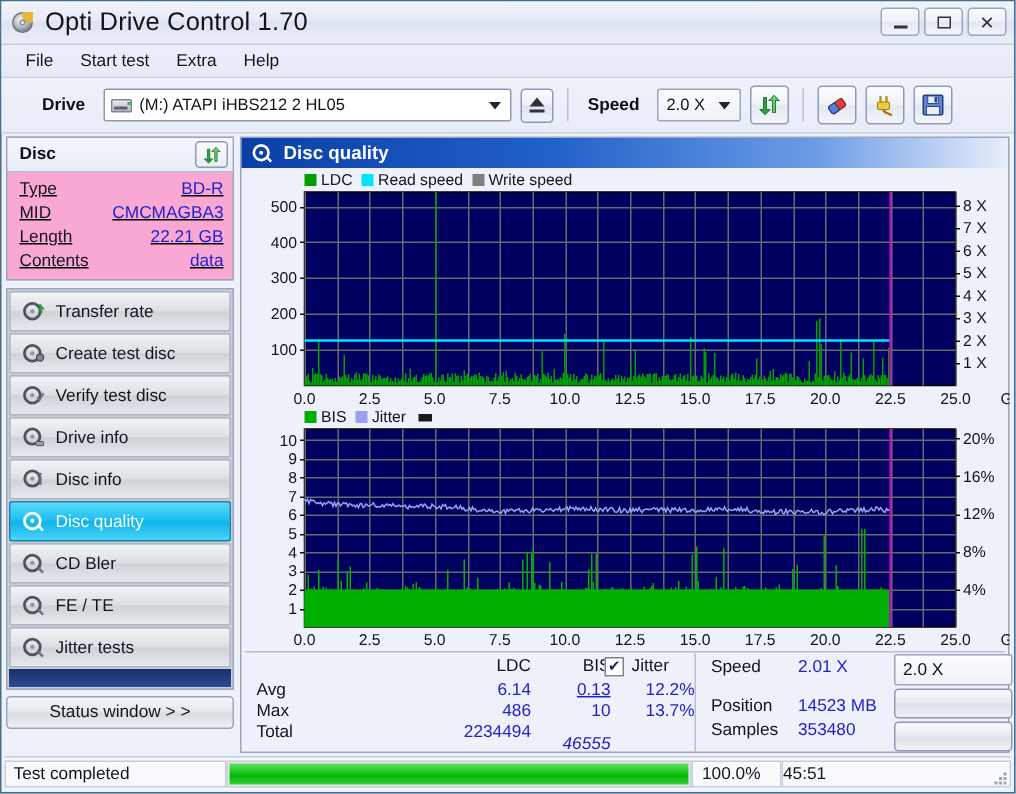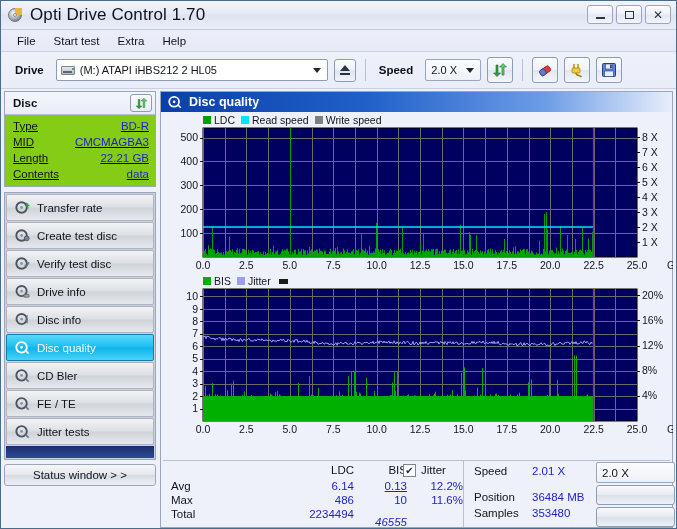--- a/index.html
+++ b/index.html
@@ -58,21 +58,21 @@
     background:linear-gradient(to bottom,#eceffa 0%,#e6eaf6 100%);
     border-bottom:1px solid #ccd4e4;
     padding-left:7px;
   }
   .menuitem{padding:2px 9px;font-size:11.5px;color:#11151c;cursor:default;}
   
   .toolbar{
     flex:0 0 36px;height:36px;display:flex;align-items:center;
     background:linear-gradient(to bottom,#eef1fa 0%,#e9edf7 100%);
     border-bottom:1px solid #c9d1e1;
-    padding:0 10px;gap:6px;
+    padding:0 23px;gap:6px;
   }
   .tb-label{font-size:11.5px;font-weight:bold;color:#0d1117;margin-left:4px;margin-right:6px;}
   .drive-combo{
     flex:0 0 272px;height:22px;display:flex;align-items:center;
     background:#fff;border:1px solid #8c9cb5;border-radius:2px;box-sizing:border-box;
     position:relative;
   }
   .drive-combo .dicon{
     width:14px;height:13px;margin-left:4px;margin-right:5px;flex:0 0 14px;position:relative;
   }
@@ -105,21 +105,21 @@
   .tbtn{
     flex:0 0 26px;width:26px;height:26px;
     background:linear-gradient(to bottom,#fafbfd 0%,#eff2f7 48%,#e3e8f0 52%,#f3f5fa 100%);
     border:1px solid #8c9cb5;border-radius:3px;box-sizing:border-box;
     display:flex;align-items:center;justify-content:center;
   }
   
   .body{flex:1 1 auto;display:flex;min-height:0;padding:0 3px 0 3px;}
   .sidebar{flex:0 0 152px;display:flex;flex-direction:column;padding-top:2px;}
   .disc-panel{
-    border:1px solid #9aa6bb;background:#84cc16;box-sizing:border-box;
+    border:1px solid #9aa6bb;background:#f9a8d4;box-sizing:border-box;
   }
   .disc-head{
     height:22px;display:flex;align-items:center;justify-content:space-between;
     padding:0 3px 0 8px;border-bottom:1px solid #b7c0d0;
     background:linear-gradient(to bottom,#f4f6fc,#e9edf7);
   }
   .disc-head .t{font-size:11.5px;font-weight:bold;color:#0d1117;}
   .mini-btn{
     width:22px;height:18px;
     background:linear-gradient(to bottom,#fafbfd,#e9edf5);
@@ -1412,40 +1412,58 @@
 
           <div class="st" style="left:8px;top:47px;">Total</div>
           <div class="stv" style="left:120px;top:47px;width:71px;">2234494</div>
           <div class="stv" style="left:190px;top:55px;width:54px;font-style:italic;">46555</div>
 
           <div class="cbx" style="left:240px;top:3px;">
             <span>✔</span>
           </div>
           <div class="st" style="left:258px;top:3px;">Jitter</div>
           <div class="stv" style="left:245px;top:19px;width:55px;text-align:right;">12.2%</div>
-          <div class="stv" style="left:245px;top:33px;width:55px;text-align:right;">11.6%</div>
+          <div class="stv" style="left:245px;top:33px;width:55px;text-align:right;">13.7%</div>
         </div>
 
         <div class="stats-right">
           <div class="st" style="left:10px;top:4px;">Speed</div>
           <div class="stv" style="left:68px;top:4px;">2.01 X</div>
           <div class="scombo" style="left:132px;top:1px;width:79px;">
             <span style="margin-left:5px;">2.0 X</span>
 
           </div>
           <div class="st" style="left:10px;top:30px;">Position</div>
-          <div class="stv" style="left:68px;top:30px;">36484 MB</div>
+          <div class="stv" style="left:68px;top:30px;">14523 MB</div>
           <div class="st" style="left:10px;top:46px;">Samples</div>
           <div class="stv" style="left:68px;top:46px;">353480</div>
           <div class="sbtn" style="left:132px;top:24px;width:79px;height:20px;">
             
           </div>
           <div class="sbtn" style="left:132px;top:46px;width:79px;height:20px;">
             
           </div>
         </div>
       </div>
 
     </div>
   </div>
 
+  <div class="statusbar">
+    <div class="sb-cell sb-text">Test completed</div>
+    <div class="sb-cell sb-prog">
+      <div class="fill" id="progFill" style="width: calc(100% - 2px);"></div>
+    </div>
+    <div class="sb-cell sb-pct">100.0%</div>
+    <div class="sb-cell sb-time">
+      <span>45:51</span>
+      <span class="grip">
+        <i style="right:0;bottom:0"></i>
+          <i style="right:3px;bottom:0"></i>
+          <i style="right:6px;bottom:0"></i>
+        <i style="right:0;bottom:3px"></i>
+          <i style="right:3px;bottom:3px"></i>
+          <i style="right:0;bottom:6px"></i>
+      </span>
+    </div>
+  </div>
 
 </div>
 
 </body></html>

